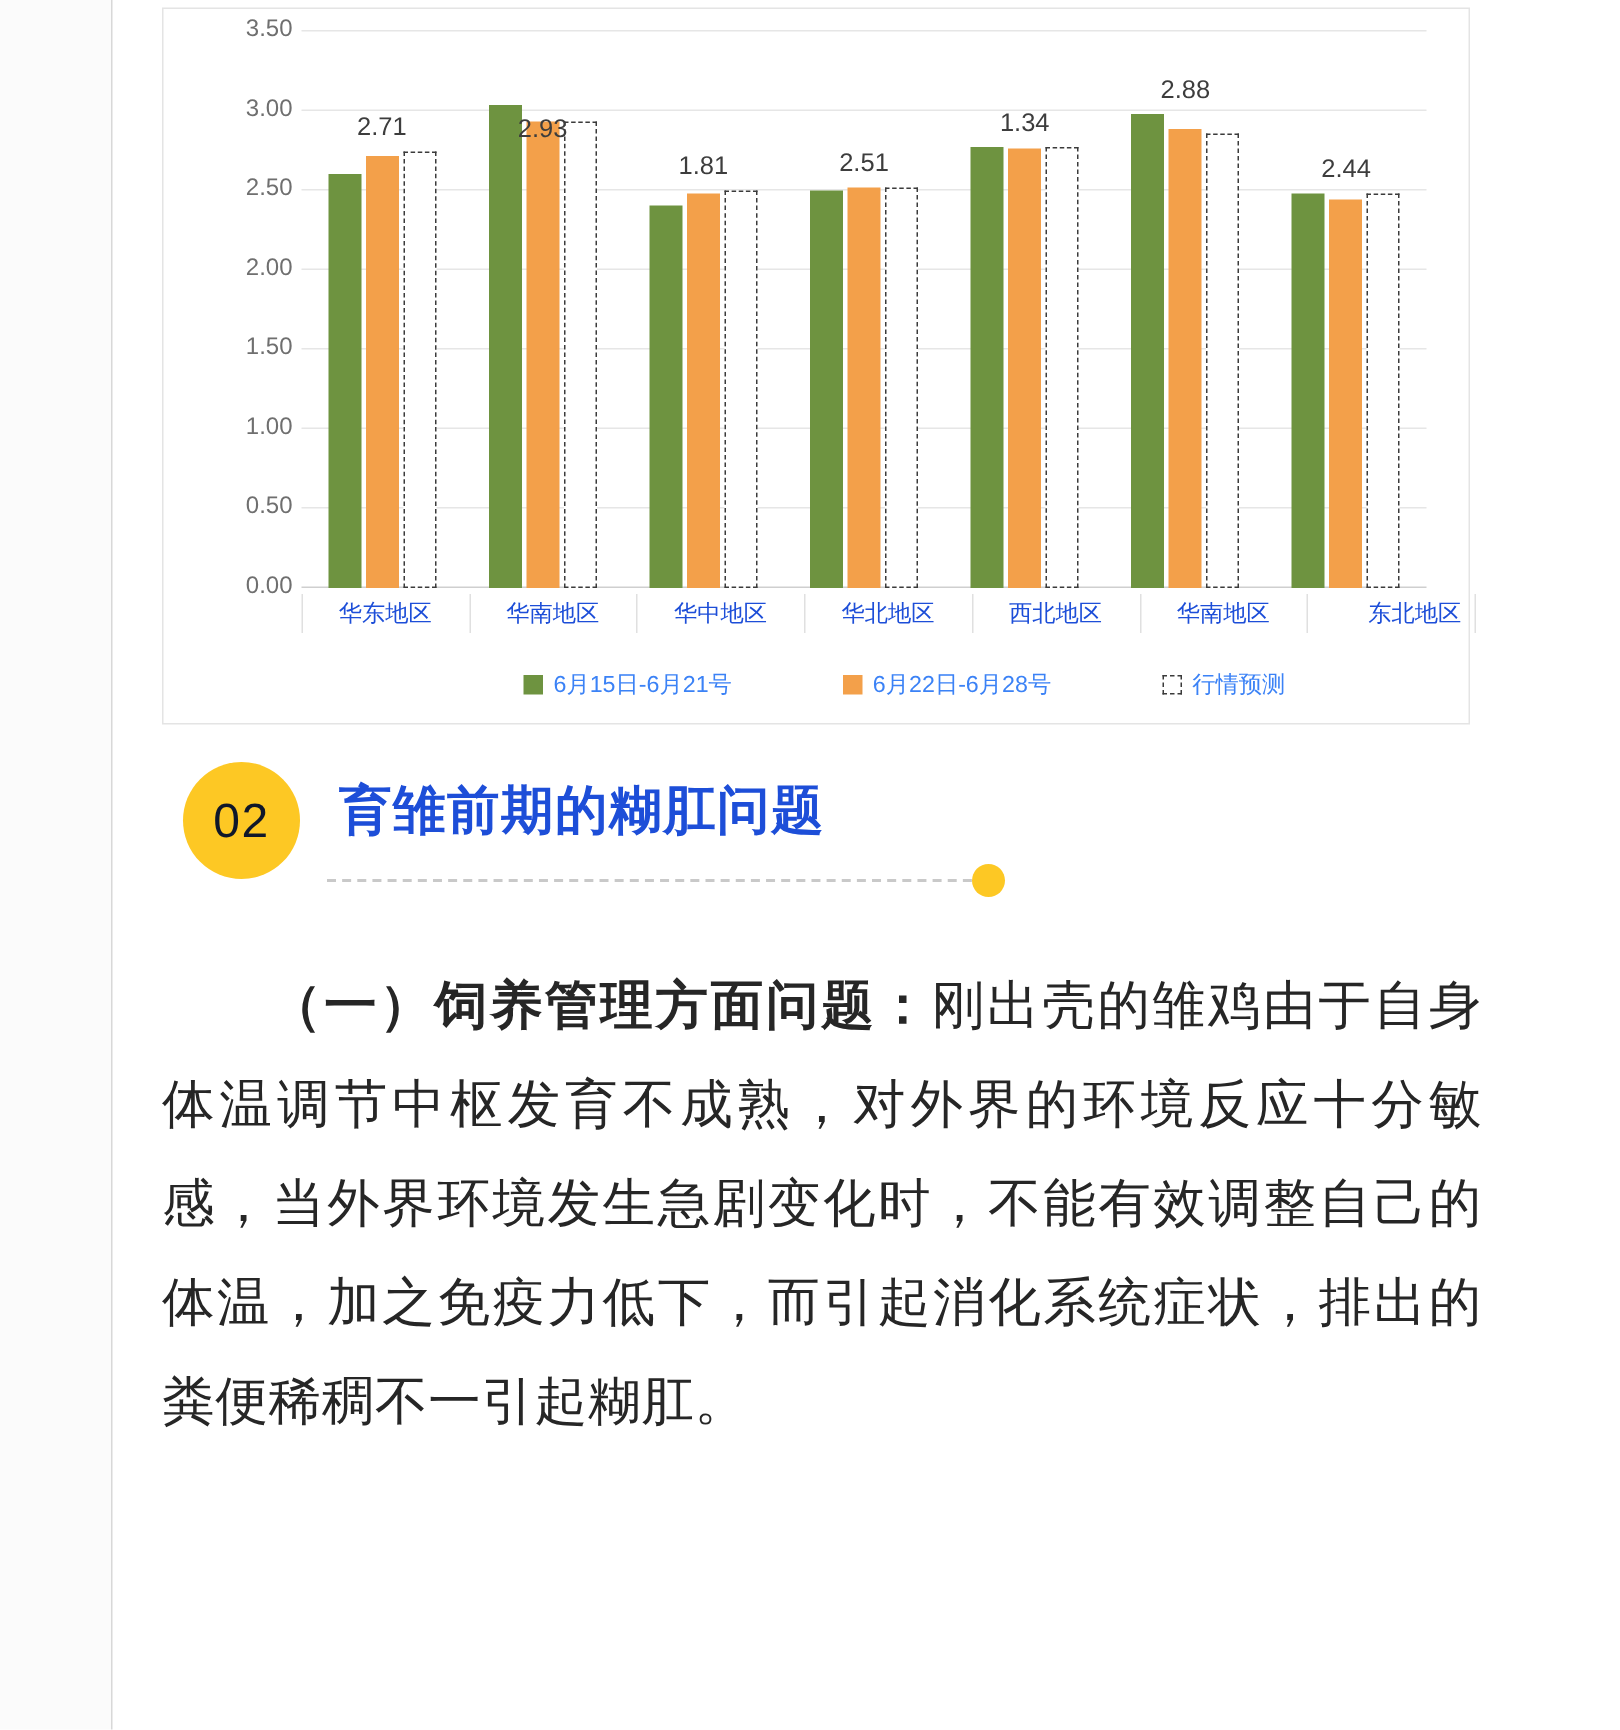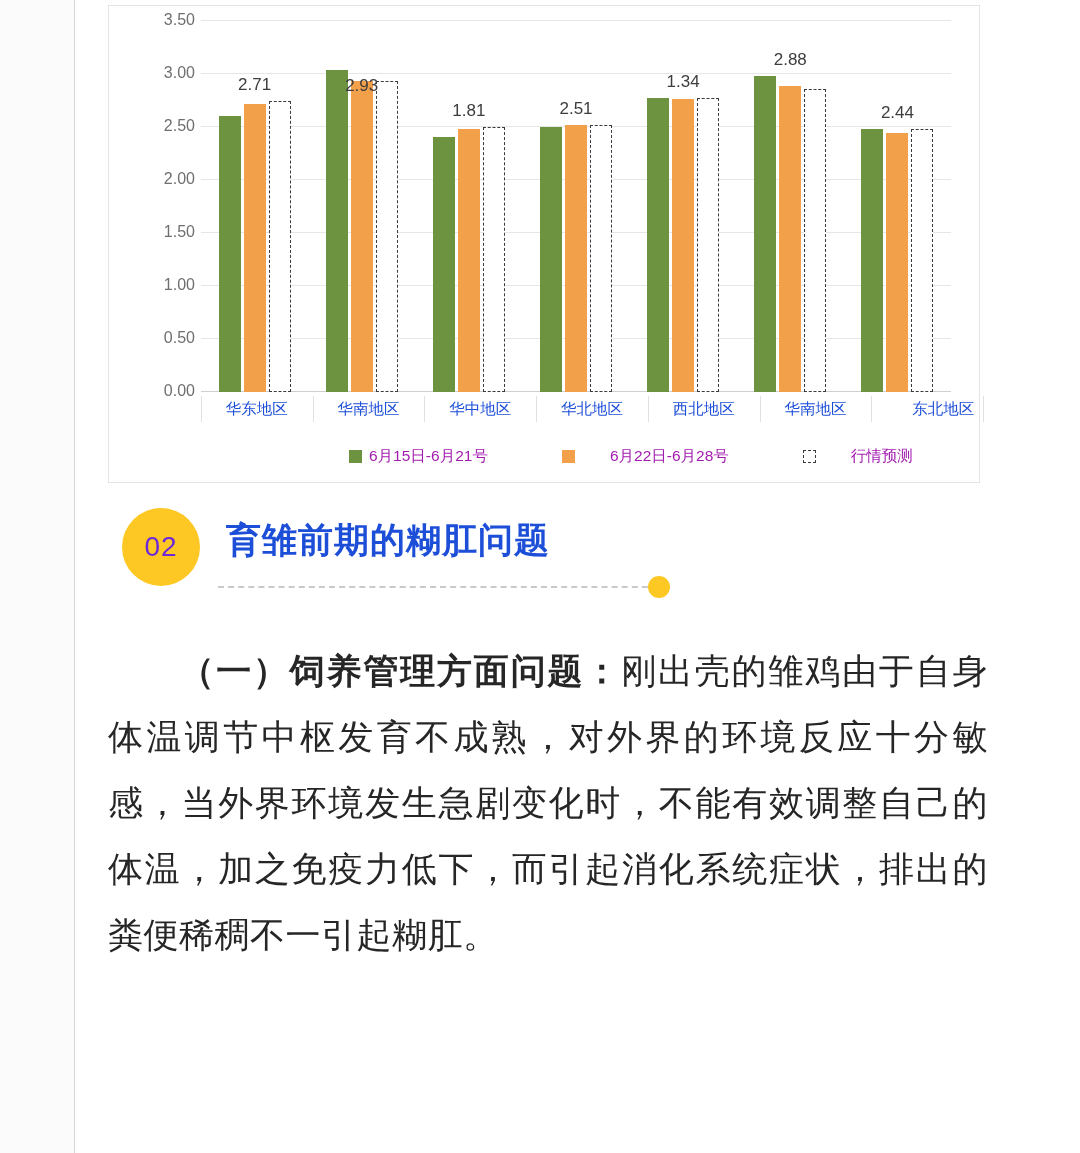--- a/index.html
+++ b/index.html
@@ -150,24 +150,24 @@
     top: 438px;
     width: 620px;
     height: 24px;
     display: flex;
     align-items: center;
   }
   .legend-item {
     display: flex;
     align-items: center;
     font-size: 15.5px;
-    color: #a21caf;
+    color: #3b82f6;
     white-space: nowrap;
   }
-  .legend-item + .legend-item { margin-left: 74px; gap: 28px; }
+  .legend-item + .legend-item { margin-left: 74px; }
   .swatch {
     width: 13px;
     height: 13px;
     margin-right: 7px;
     display: inline-block;
   }
   .swatch.s1 { background: #6e9340; }
   .swatch.s2 { background: #f3a04a; }
   .swatch.s3 { background: #ffffff; border: 1px dashed #3b3b3b; box-sizing: border-box; }
 
@@ -189,22 +189,22 @@
     height: 110px;
   }
   .badge {
     position: absolute;
     left: 14px;
     top: 6px;
     width: 78px;
     height: 78px;
     border-radius: 50%;
     background: #fdc824;
-    color: #6d28d9;
-    font-size: 28px;
+    color: #0f172a;
+    font-size: 32px;
     display: flex;
     align-items: center;
     justify-content: center;
     font-family: "Liberation Sans", sans-serif;
     letter-spacing: 1px;
   }
   .section-title {
     position: absolute;
     left: 118px;
     top: 15px;

